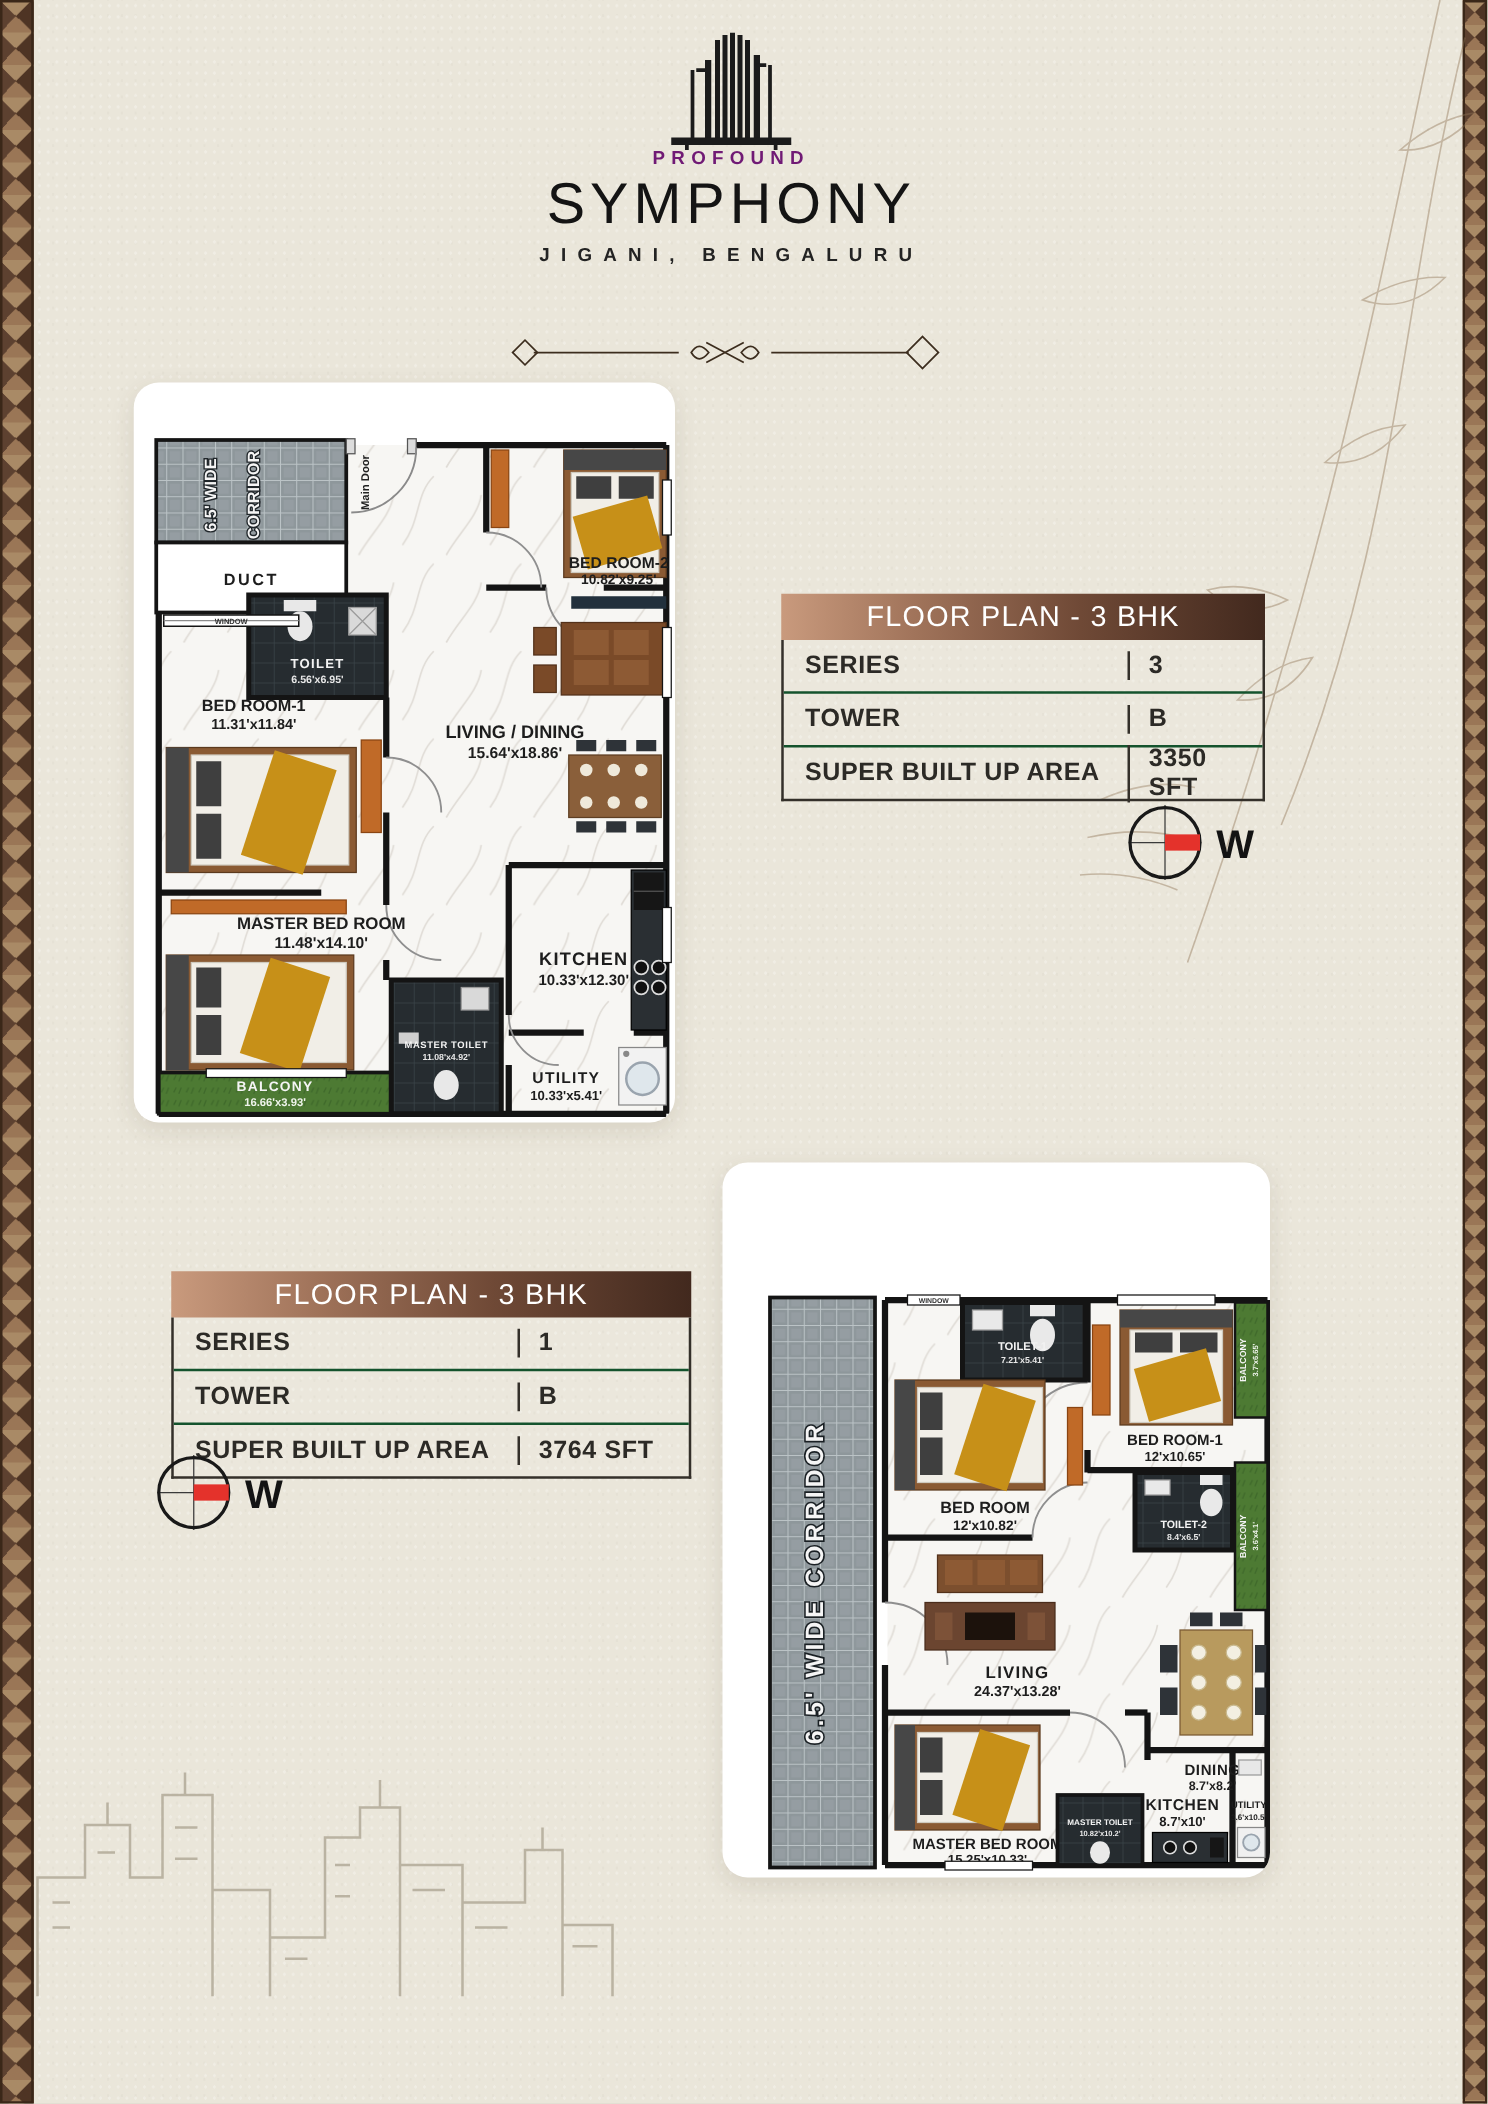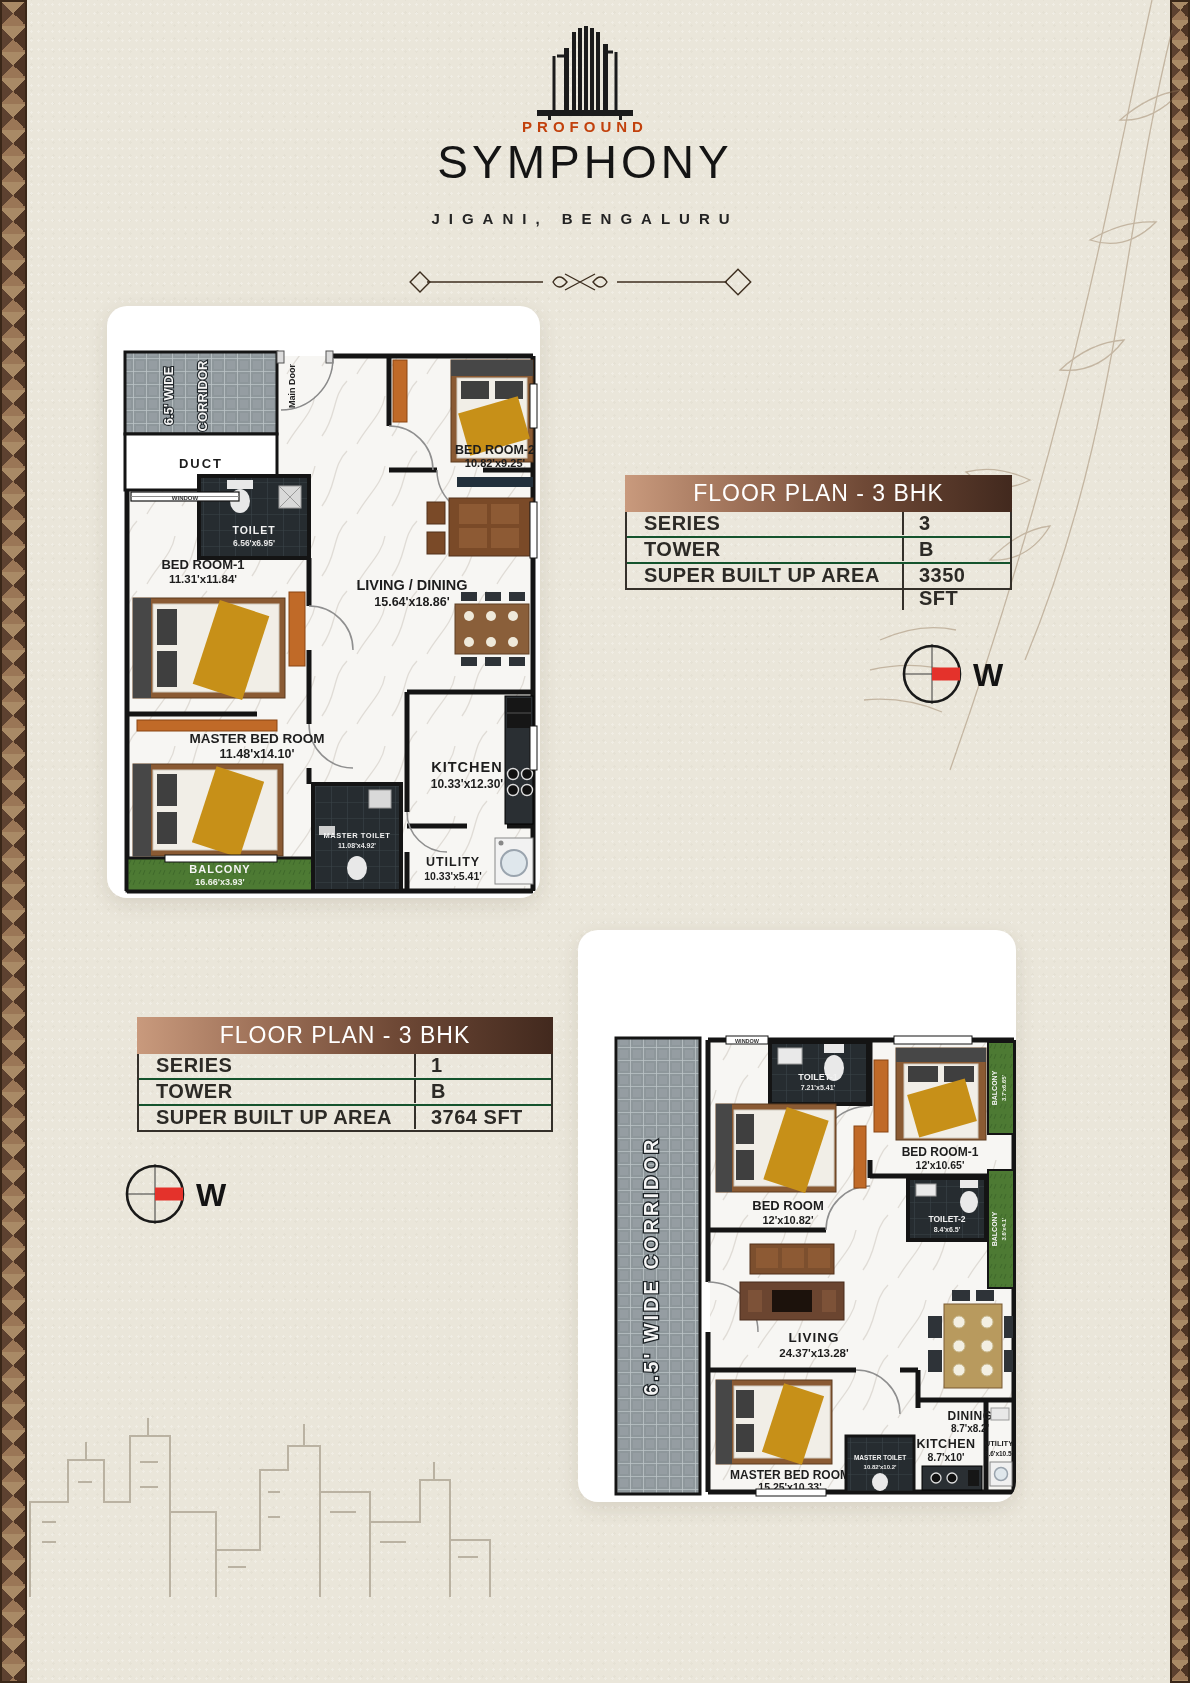--- a/index.html
+++ b/index.html
@@ -9,39 +9,39 @@
         background-image:radial-gradient(rgba(255,255,255,.5) 1px,transparent 1.2px),
                          radial-gradient(rgba(90,80,60,.06) 1px,transparent 1.2px);
         background-size:7px 9px,11px 13px;background-position:0 0,4px 6px;}
   .border-strip{position:absolute;top:0;bottom:0;
         background:conic-gradient(from 45deg,#4e3424 25%,#9a7656 0 50%,#5d4130 0 75%,#a98a66 0) 0 0/26px 26px;
         box-shadow:inset 0 0 0 2px #3a2718;}
   .border-strip.left{left:0;width:27px}
   .border-strip.right{right:0;width:20px;background-size:20px 20px}
   .logo{position:absolute;top:26px;left:15px;width:1140px;text-align:center;color:#1b1b1b}
   .logo svg{display:block;margin:0 auto}
-  .brand-top{font-size:15px;letter-spacing:5px;font-weight:bold;color:#c2410c;margin-top:-2px}
+  .brand-top{font-size:15px;letter-spacing:5px;font-weight:bold;color:#701a75;margin-top:-2px}
   .brand-main{font-family:Liberation Sans, sans-serif;font-size:46px;letter-spacing:4px;color:#141414;margin-top:0px}
-  .brand-loc{font-size:15px;letter-spacing:9px;font-weight:bold;color:#232323;margin-top:21px}
+  .brand-loc{font-size:15px;letter-spacing:9px;font-weight:bold;color:#232323;margin-top:7px}
   .page-title{position:absolute;top:214px;left:30px;width:1095px;text-align:center;
         font-size:41px;letter-spacing:14px;color:#1a1a1a;font-weight:500;white-space:nowrap}
   .divider{position:absolute;top:266px;left:405px}
   .card{position:absolute;background:#ffffff;border-radius:20px;box-shadow:0 6px 20px rgba(70,55,30,.12)}
   #card-a{left:107px;top:306px;width:433px;height:592px}
   #card-b{left:578px;top:930px;width:438px;height:572px}
   .card svg{position:absolute;left:0;top:0;border-radius:20px}
   svg text{font-family:"Liberation Sans",sans-serif;font-weight:bold}
   .info-table{position:absolute}
   #table-a{left:625px;top:475px;width:387px}
   #table-b{left:137px;top:1017px;width:416px}
   .tbl-header{height:37px;line-height:37px;text-align:center;color:#fff;font-weight:normal;
         font-size:23px;letter-spacing:1px;
         background:linear-gradient(90deg,#c99a7d 0%,#a0735a 28%,#6f4936 62%,#42291e 100%);}
   .tbl-body{border:2px solid #34302a;border-top:none;background:rgba(255,255,255,.06)}
-  .tbl-row{display:flex;height:24px;align-items:flex-start}
+  .tbl-row{display:flex;height:41px;align-items:center}
   .tbl-row + .tbl-row{border-top:2px solid #14532d}
   .cell-label{width:258px;padding-left:17px;display:flex;align-items:center;
         font-size:20px;font-weight:600;color:#2c2a26;letter-spacing:.5px}
   .cell-value{flex:1;border-left:2px solid #34302a;padding-left:15px;display:flex;align-items:center;
         font-size:20px;font-weight:600;color:#2c2a26;letter-spacing:.5px}
   .compass{position:absolute;width:140px;height:78px}
   #compass-a{left:901px;top:636px}
   #compass-b{left:124px;top:1156px}
   .decor{position:absolute;pointer-events:none}
 </style>

